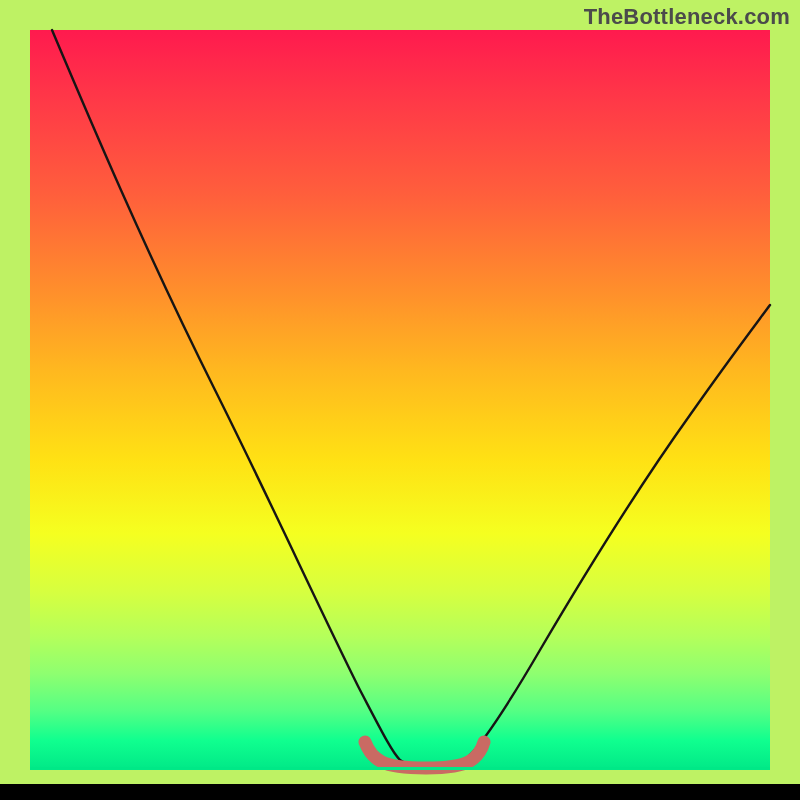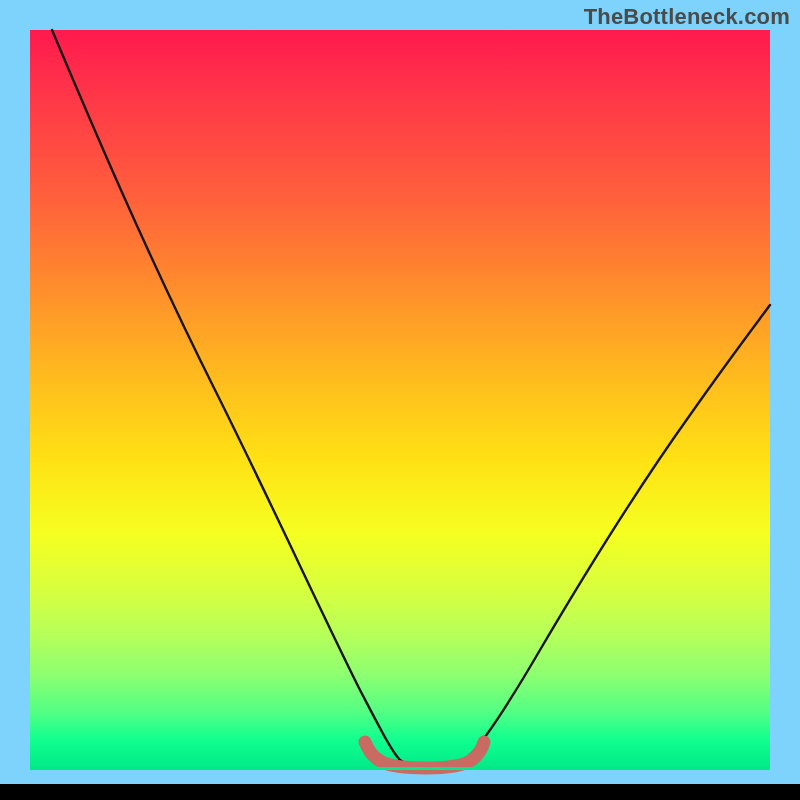--- a/index.html
+++ b/index.html
@@ -8,21 +8,21 @@
     width: 800px;
     height: 800px;
     background: #000;
     overflow: hidden;
     font-family: Arial, Helvetica, sans-serif;
   }
   .frame {
     position: relative;
     width: 800px;
     height: 784px;
-    background: #7dd3fc;
+    background: #bef264;
   }
   .watermark {
     position: absolute;
     top: 4px;
     right: 10px;
     color: #4b4b4b;
     font-size: 22px;
     font-weight: 600;
     z-index: 5;
     letter-spacing: 0.2px;

